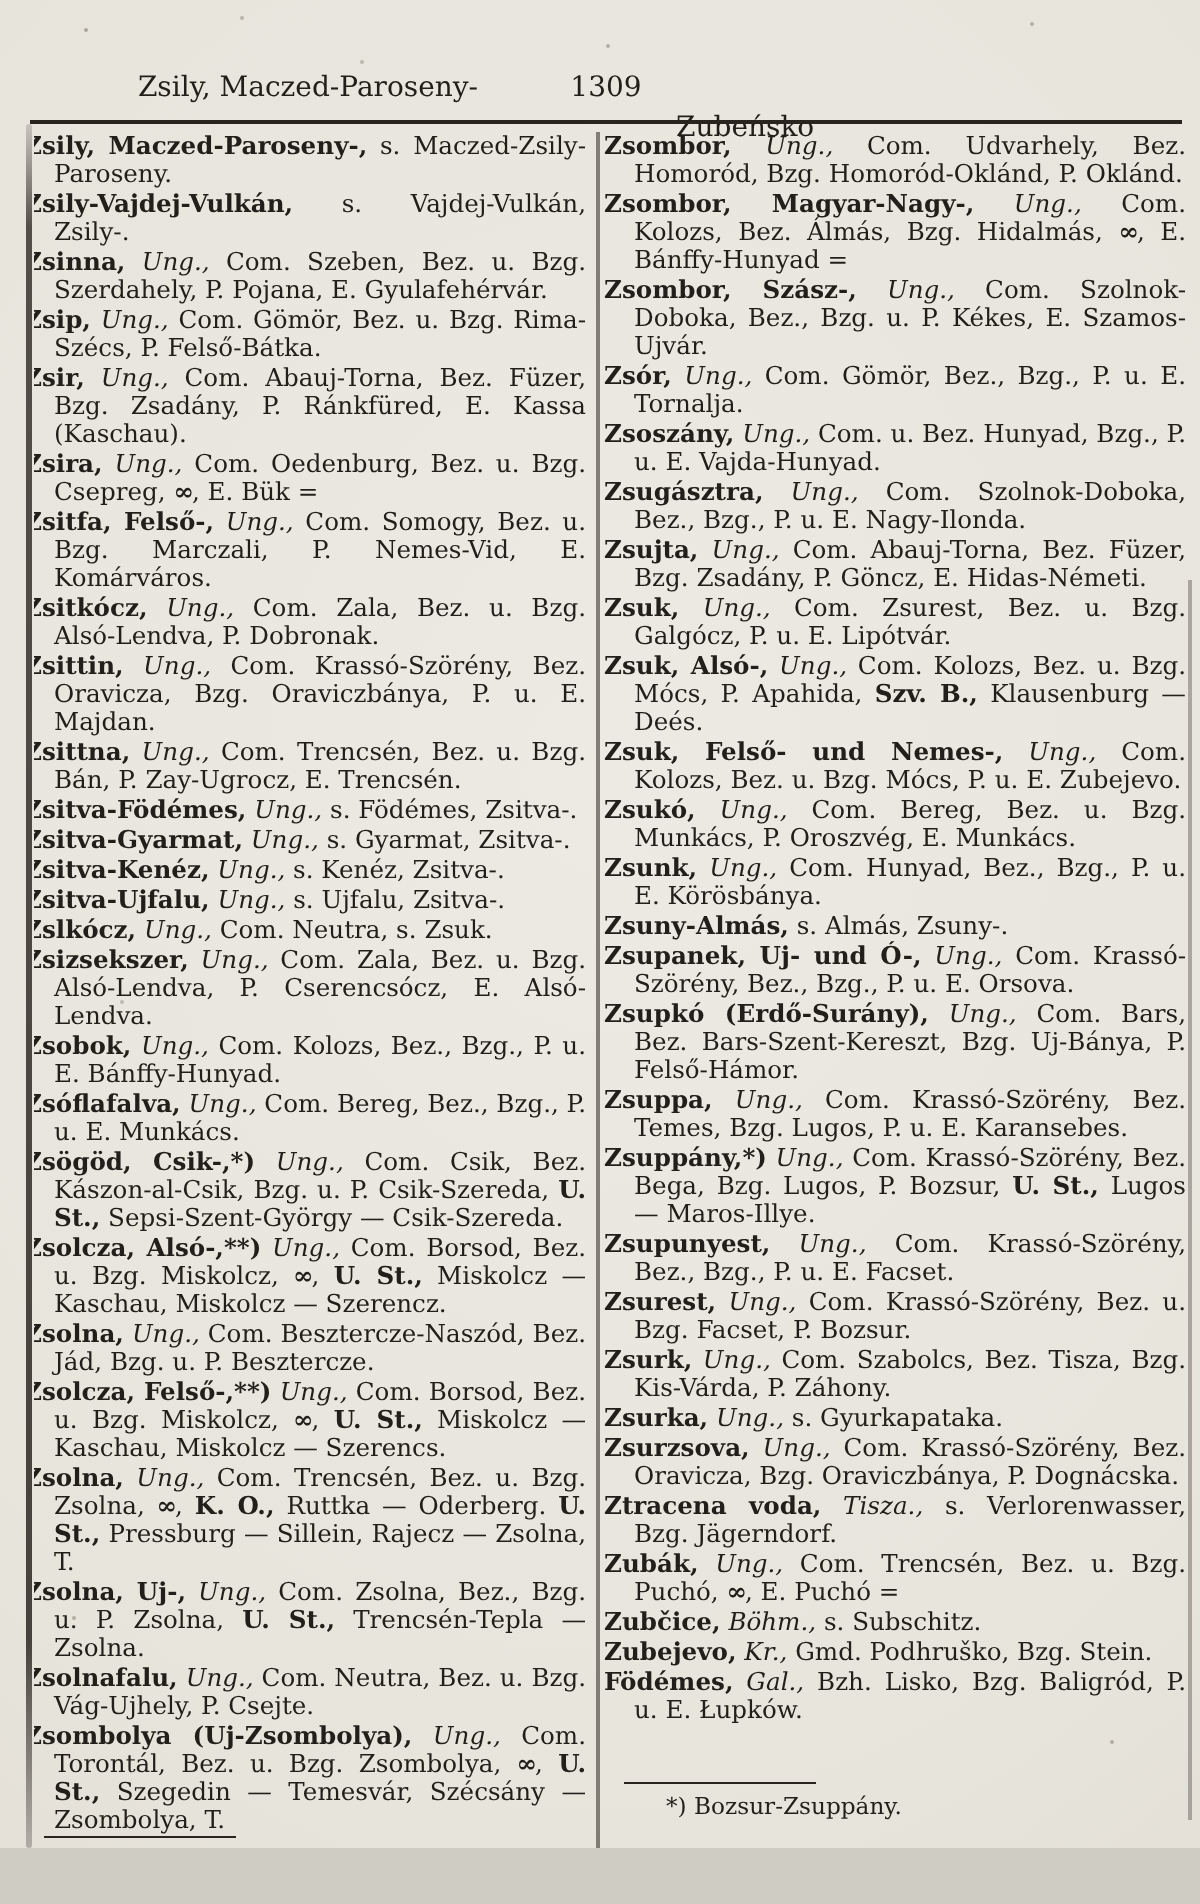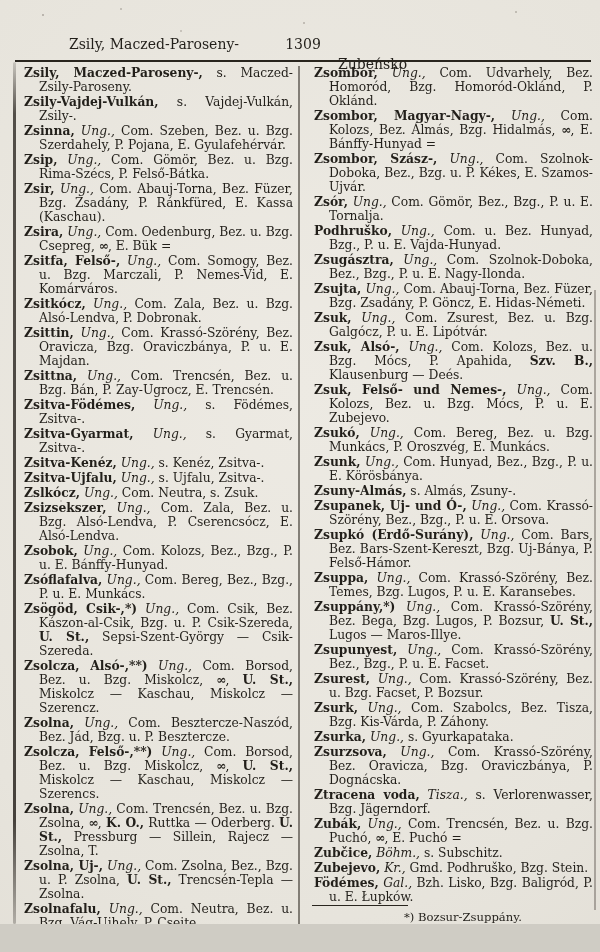--- a/index.html
+++ b/index.html
@@ -24,26 +24,26 @@
   .hdr .h-left{position:absolute;left:20px;width:268px;text-align:center;}
   .hdr .h-center{position:absolute;left:268px;width:70px;text-align:center;}
   .hdr .h-right{position:absolute;left:338px;width:232px;text-align:left;margin-top:20px;}
   .hdr-rule{position:absolute;top:60px;left:15px;right:9px;height:2px;background:#29251e;}
   
   .cols{position:absolute;top:66px;left:17px;right:7px;bottom:0;display:flex;}
   .col{display:flex;flex-direction:column;overflow:hidden;}
   .col-left{width:276px;padding-right:5px;}
   .col-right{flex:1;padding-left:7px;}
   .divider{width:2px;background:rgba(45,40,32,.55);}
-  .entry{margin:0 0 1px 12px;font-size:12.3px;line-height:14px;text-align:justify;
+  .entry{margin:0 0 1px 0;font-size:12.3px;line-height:14px;text-align:justify;
     padding-left:10px;text-indent:-15px;}
   .seg-b{font-weight:bold;}
   .seg-i{font-style:italic;}
   .seg-h{font-weight:bold;letter-spacing:-1px;}
-  .footnotes{margin-top:auto;padding-bottom:14px;text-align:center;}
+  .footnotes{margin-top:auto;padding-bottom:14px;}
   .fn-rule{width:96px;height:1px;background:#29251e;margin:0 0 5px 5px;}
   .footnote{margin:0;font-size:11.6px;line-height:13px;padding-left:26px;}
 </style>
 </head>
 <body>
 
 <div class="page">
   <div class="specks"></div>
   <div class="edge-left"></div>
   <div class="edge-right"></div>
@@ -89,21 +89,21 @@
         <div class="fn-rule"></div>
       </div>
     </section>
     <div class="divider"></div>
     <section class="col col-right">
       <div class="entries">
           <p class="entry"><span class="seg-b">Zsombor,</span><span class="seg-i"> Ung.,</span><span class="seg-p"> Com. Udvarhely, Bez. Homoród, Bzg. Homoród-Oklánd, P. Oklánd.</span></p>
           <p class="entry"><span class="seg-b">Zsombor, Magyar-Nagy-,</span><span class="seg-i"> Ung.,</span><span class="seg-p"> Com. Kolozs, Bez. Álmás, Bzg. Hidalmás, </span><span class="seg-h">∞</span><span class="seg-p">, E. Bánffy-Hunyad =</span></p>
           <p class="entry"><span class="seg-b">Zsombor, Szász-,</span><span class="seg-i"> Ung.,</span><span class="seg-p"> Com. Szolnok-Doboka, Bez., Bzg. u. P. Kékes, E. Szamos-Ujvár.</span></p>
           <p class="entry"><span class="seg-b">Zsór,</span><span class="seg-i"> Ung.,</span><span class="seg-p"> Com. Gömör, Bez., Bzg., P. u. E. Tornalja.</span></p>
-          <p class="entry"><span class="seg-b">Podhruško,</span><span class="seg-i"> Ung.,</span><span class="seg-p"> Com. u. Bez. Hunyad, Bzg., P. u. E. Vajda-Hunyad.</span></p>
+          <p class="entry"><span class="seg-b">Zsoszány,</span><span class="seg-i"> Ung.,</span><span class="seg-p"> Com. u. Bez. Hunyad, Bzg., P. u. E. Vajda-Hunyad.</span></p>
           <p class="entry"><span class="seg-b">Zsugásztra,</span><span class="seg-i"> Ung.,</span><span class="seg-p"> Com. Szolnok-Doboka, Bez., Bzg., P. u. E. Nagy-Ilonda.</span></p>
           <p class="entry"><span class="seg-b">Zsujta,</span><span class="seg-i"> Ung.,</span><span class="seg-p"> Com. Abauj-Torna, Bez. Füzer, Bzg. Zsadány, P. Göncz, E. Hidas-Németi.</span></p>
           <p class="entry"><span class="seg-b">Zsuk,</span><span class="seg-i"> Ung.,</span><span class="seg-p"> Com. Zsurest, Bez. u. Bzg. Galgócz, P. u. E. Lipótvár.</span></p>
           <p class="entry"><span class="seg-b">Zsuk, Alsó-,</span><span class="seg-i"> Ung.,</span><span class="seg-p"> Com. Kolozs, Bez. u. Bzg. Mócs, P. Apahida, </span><span class="seg-b">Szv. B.,</span><span class="seg-p"> Klausenburg — Deés.</span></p>
           <p class="entry"><span class="seg-b">Zsuk, Felső- und Nemes-,</span><span class="seg-i"> Ung.,</span><span class="seg-p"> Com. Kolozs, Bez. u. Bzg. Mócs, P. u. E. Zubejevo.</span></p>
           <p class="entry"><span class="seg-b">Zsukó,</span><span class="seg-i"> Ung.,</span><span class="seg-p"> Com. Bereg, Bez. u. Bzg. Munkács, P. Oroszvég, E. Munkács.</span></p>
           <p class="entry"><span class="seg-b">Zsunk,</span><span class="seg-i"> Ung.,</span><span class="seg-p"> Com. Hunyad, Bez., Bzg., P. u. E. Körösbánya.</span></p>
           <p class="entry"><span class="seg-b">Zsuny-Almás,</span><span class="seg-p"> s. Almás, Zsuny-.</span></p>
           <p class="entry"><span class="seg-b">Zsupanek, Uj- und Ó-,</span><span class="seg-i"> Ung.,</span><span class="seg-p"> Com. Krassó-Szörény, Bez., Bzg., P. u. E. Orsova.</span></p>
           <p class="entry"><span class="seg-b">Zsupkó (Erdő-Surány),</span><span class="seg-i"> Ung.,</span><span class="seg-p"> Com. Bars, Bez. Bars-Szent-Kereszt, Bzg. Uj-Bánya, P. Felső-Hámor.</span></p>

